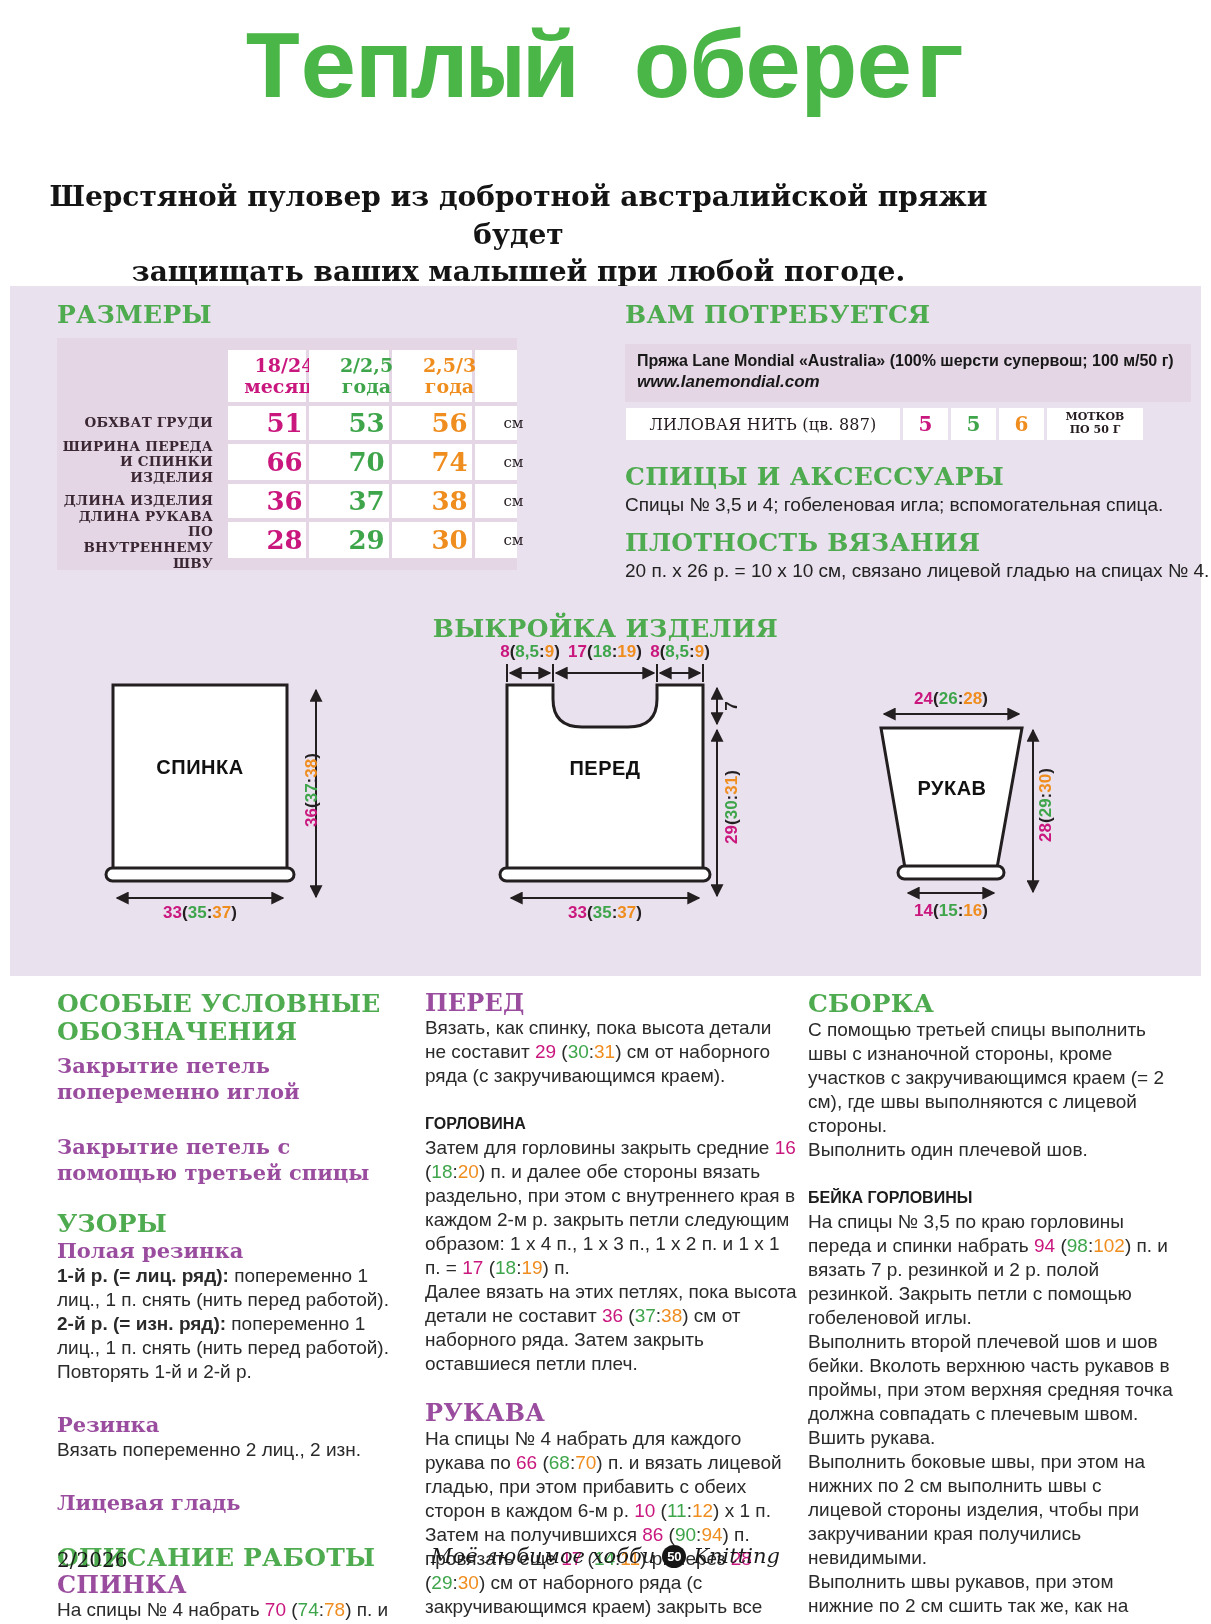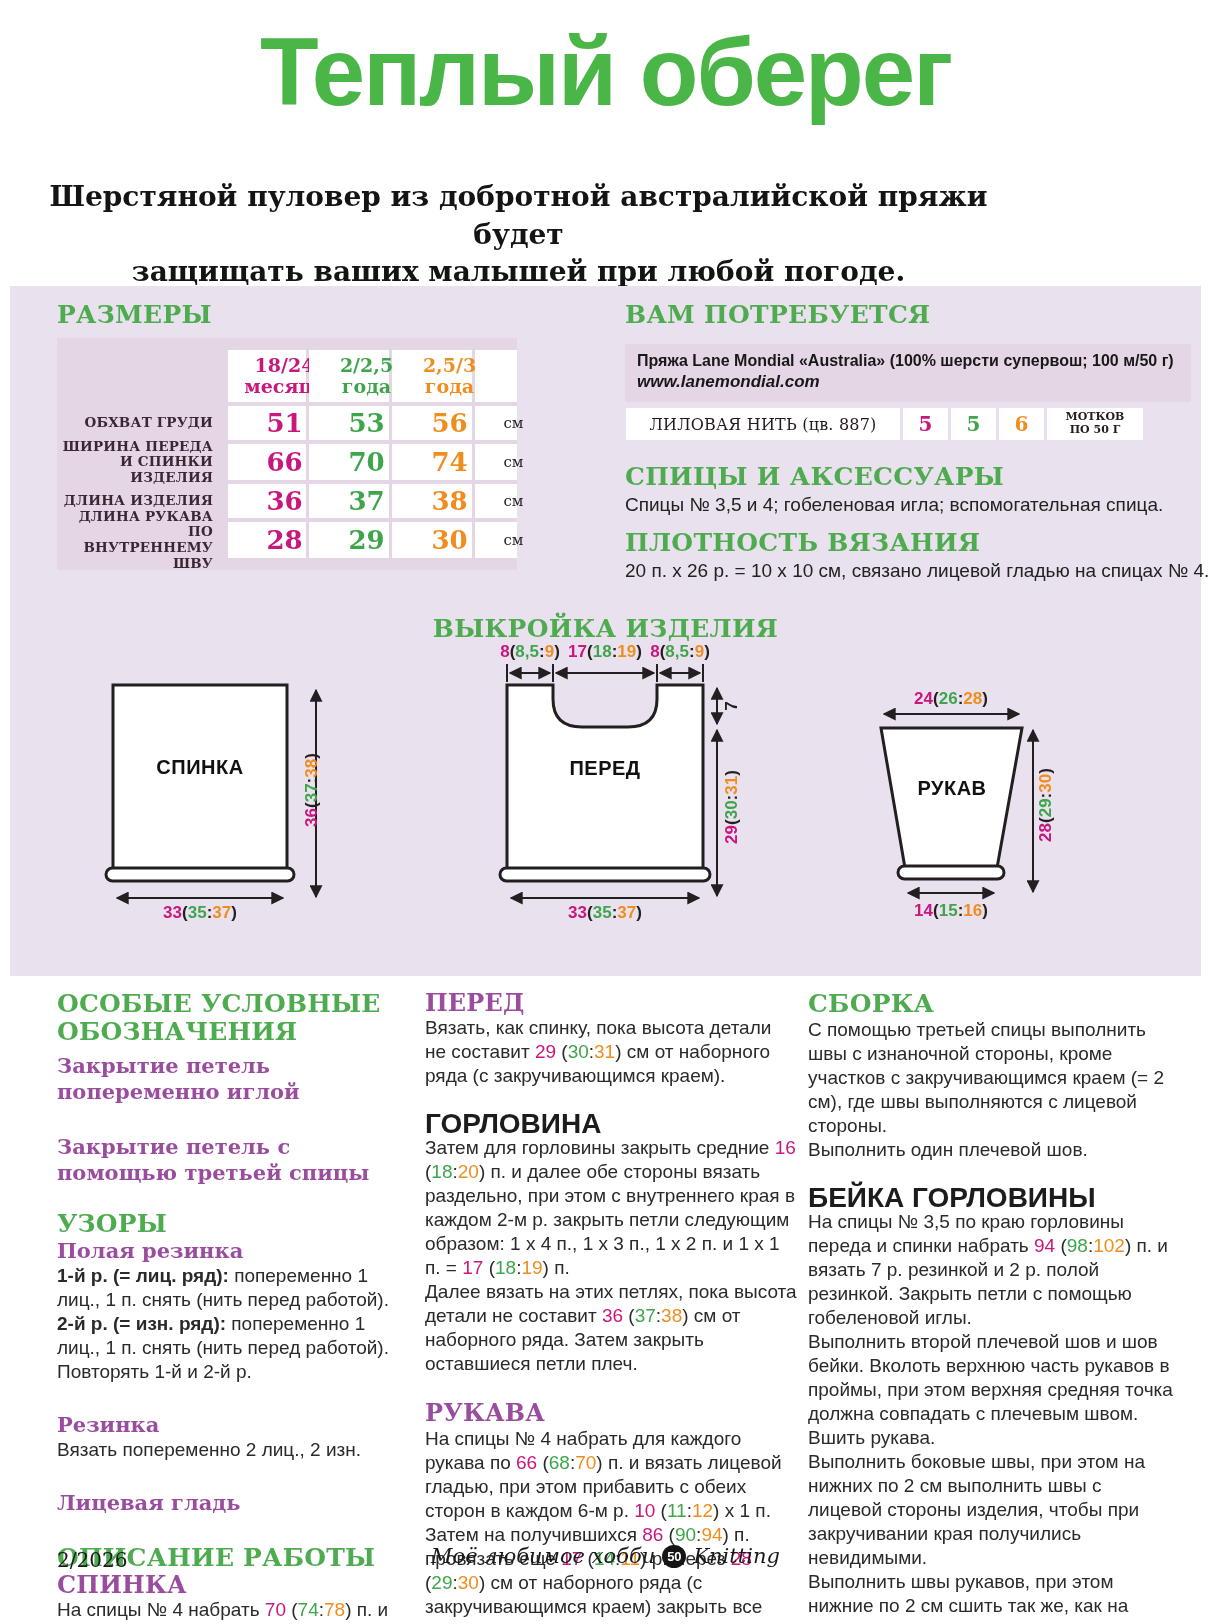--- a/index.html
+++ b/index.html
@@ -3,21 +3,21 @@
 <meta charset="utf-8">
 <style>
   html,body{margin:0;padding:0;background:#fff;}
   .page{position:relative;width:1211px;height:1624px;background:#fff;overflow:hidden;
         font-family:"Liberation Sans",sans-serif;color:#262626;}
   
   .c-pink{color:#c9177e}.c-green{color:#3ea54b}.c-orange{color:#ef8d1f}
   .b{font-weight:bold}
   
   .main-title{position:absolute;left:0;top:22px;width:1211px;text-align:center;
-     font-family:Liberation Sans, sans-serif;font-weight:bold;font-size:96px;line-height:1.05;
+     font-family:Liberation Mono, monospace;font-weight:bold;font-size:96px;line-height:1.05;
      color:#4bb648;letter-spacing:-2px;}
   .subtitle{position:absolute;left:0;top:178px;width:1005px;text-align:center;
      font-family:"DejaVu Serif",serif;font-weight:bold;font-size:28px;line-height:1.34;
      color:#141414;white-space:pre-line;margin-left:16px;}
   
   .band{position:absolute;left:10px;top:286px;width:1191px;height:690px;background:#eae1ee;}
   .gh{font-family:"DejaVu Serif",serif;font-weight:bold;color:#4fab4f;font-size:25px;
       letter-spacing:.3px;white-space:nowrap;}
   .band .gh{position:absolute;}
   
@@ -55,21 +55,21 @@
   .dim.rot{transform:translate(-50%,-50%) rotate(-90deg);}
   
   .col{position:absolute;top:990px;font-size:19px;line-height:24px;color:#2a2a2a;}
   .col p{margin:0;}
   .h-green{font-family:"DejaVu Serif",serif;font-weight:bold;color:#4fab4f;font-size:25px;
      line-height:1.1;letter-spacing:.2px;margin:0;}
   .h-purple-caps{font-family:"DejaVu Serif",serif;font-weight:bold;color:#9a4d9e;font-size:24px;
      line-height:1.1;letter-spacing:.2px;margin:0;}
   .p-purple{font-family:"DejaVu Serif",serif;font-weight:bold;color:#9a4d9e;font-size:21px;
      line-height:1.25;margin:0;}
-  .h-black{font-weight:bold;color:#1c1c1c;font-size:28px;margin:0;}
+  .h-black{font-weight:bold;color:#1c1c1c;font-size:16px;margin:0;}
   .mt8{margin-top:8px!important}.mt24{margin-top:24px!important}
   .mt28{margin-top:28px!important}
   
   .footer-issue{position:absolute;left:57px;top:1548px;font-family:"DejaVu Serif",serif;
      font-size:20px;color:#1a1a1a;}
   .footer-center{position:absolute;left:0;top:1544px;width:1211px;display:flex;
      justify-content:center;align-items:center;gap:7px;}
   .footer-mag{font-family:"DejaVu Serif",serif;font-style:italic;font-size:21px;color:#1a1a1a;}
   .page-badge{display:inline-flex;align-items:center;justify-content:center;width:24px;height:23px;
      border-radius:50%;background:#161616;color:#fff;font-weight:bold;font-size:13px;

